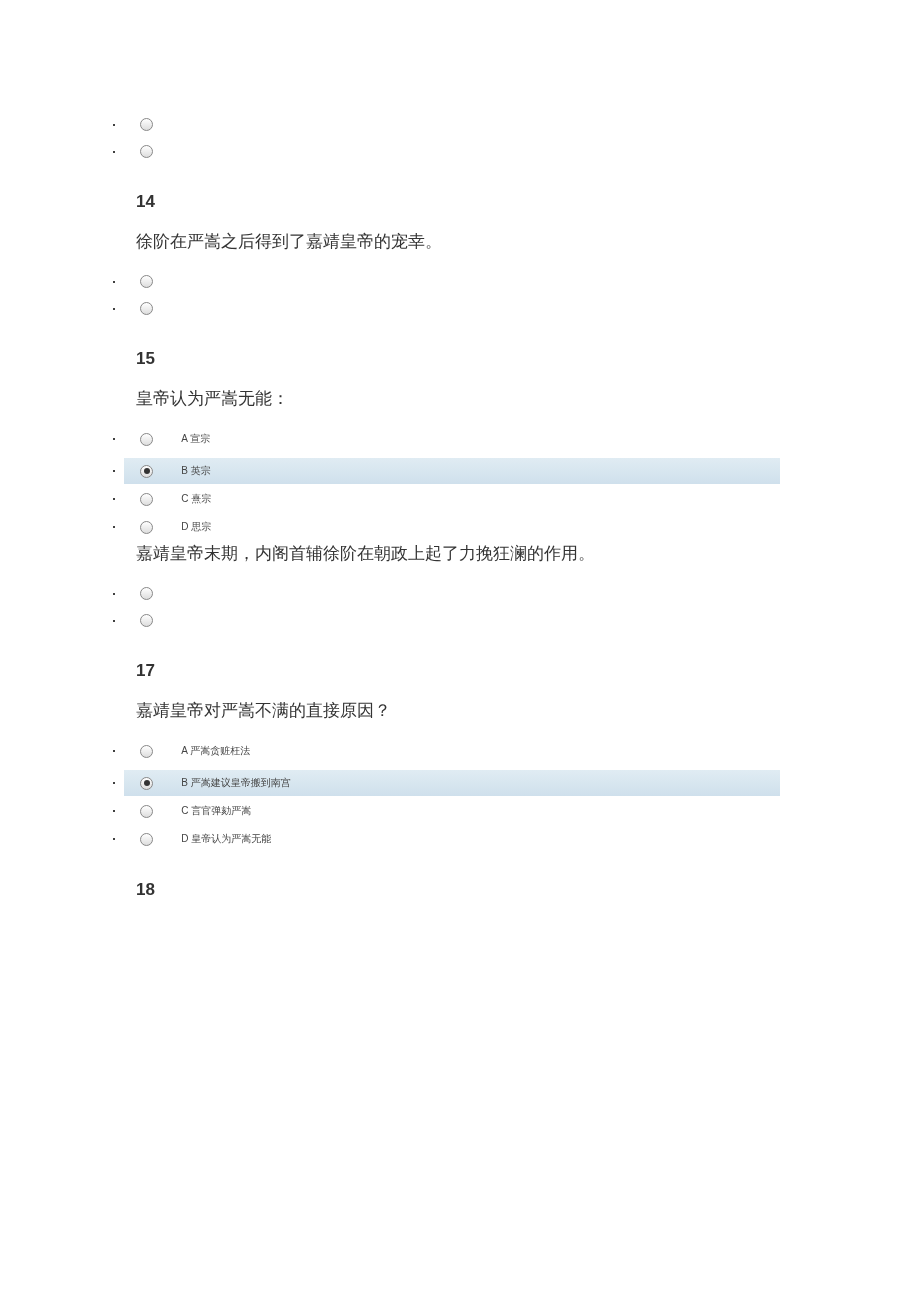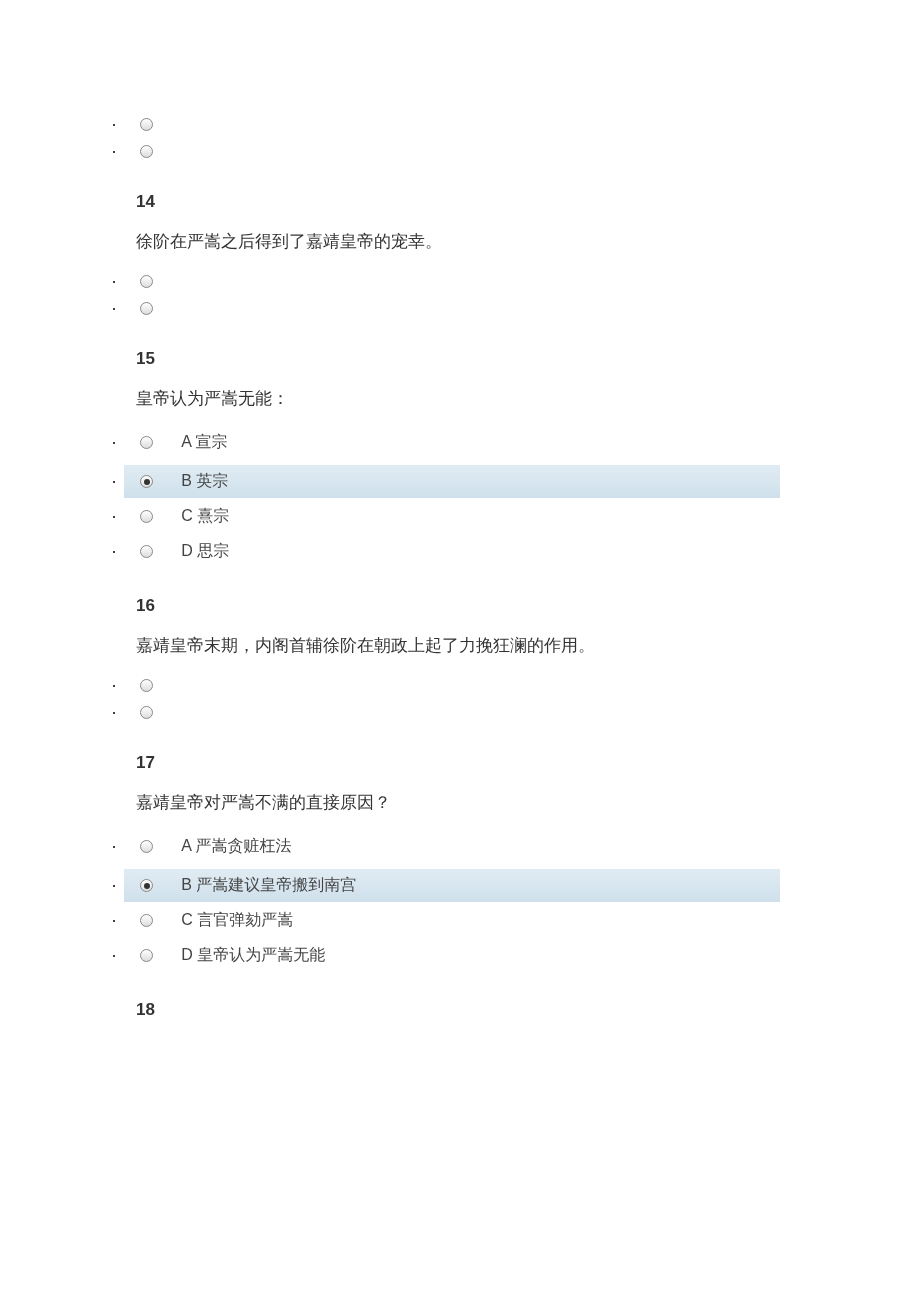--- a/index.html
+++ b/index.html
@@ -47,21 +47,21 @@
       left: 2.5px;
       width: 6px;
       height: 6px;
       background: #333;
       border-radius: 50%;
     }
     .option-label {
       display: inline-block;
       vertical-align: middle;
       margin-left: 26px;
-      font-size: 16px;
+      font-size: 10px;
       color: #444;
     }
     .question-number {
       font-size: 17px;
       font-weight: bold;
       color: #333;
       margin: 28px 0 18px 136px;
       font-family: Arial, sans-serif;
     }
     .question-text {
@@ -114,21 +114,20 @@
     <li>
       <span class="radio"></span>
       <span class="option-label"><span>C</span> <span>熹宗</span></span>
     </li>
     <li>
       <span class="radio"></span>
       <span class="option-label"><span>D</span> <span>思宗</span></span>
     </li>
   </ul>
 
-  <div class="question-number">16</div>
   <div class="question-text">嘉靖皇帝末期，内阁首辅徐阶在朝政上起了力挽狂澜的作用。</div>
   <ul>
     <li>
       <span class="radio"></span>
     </li>
     <li>
       <span class="radio"></span>
     </li>
   </ul>
 

